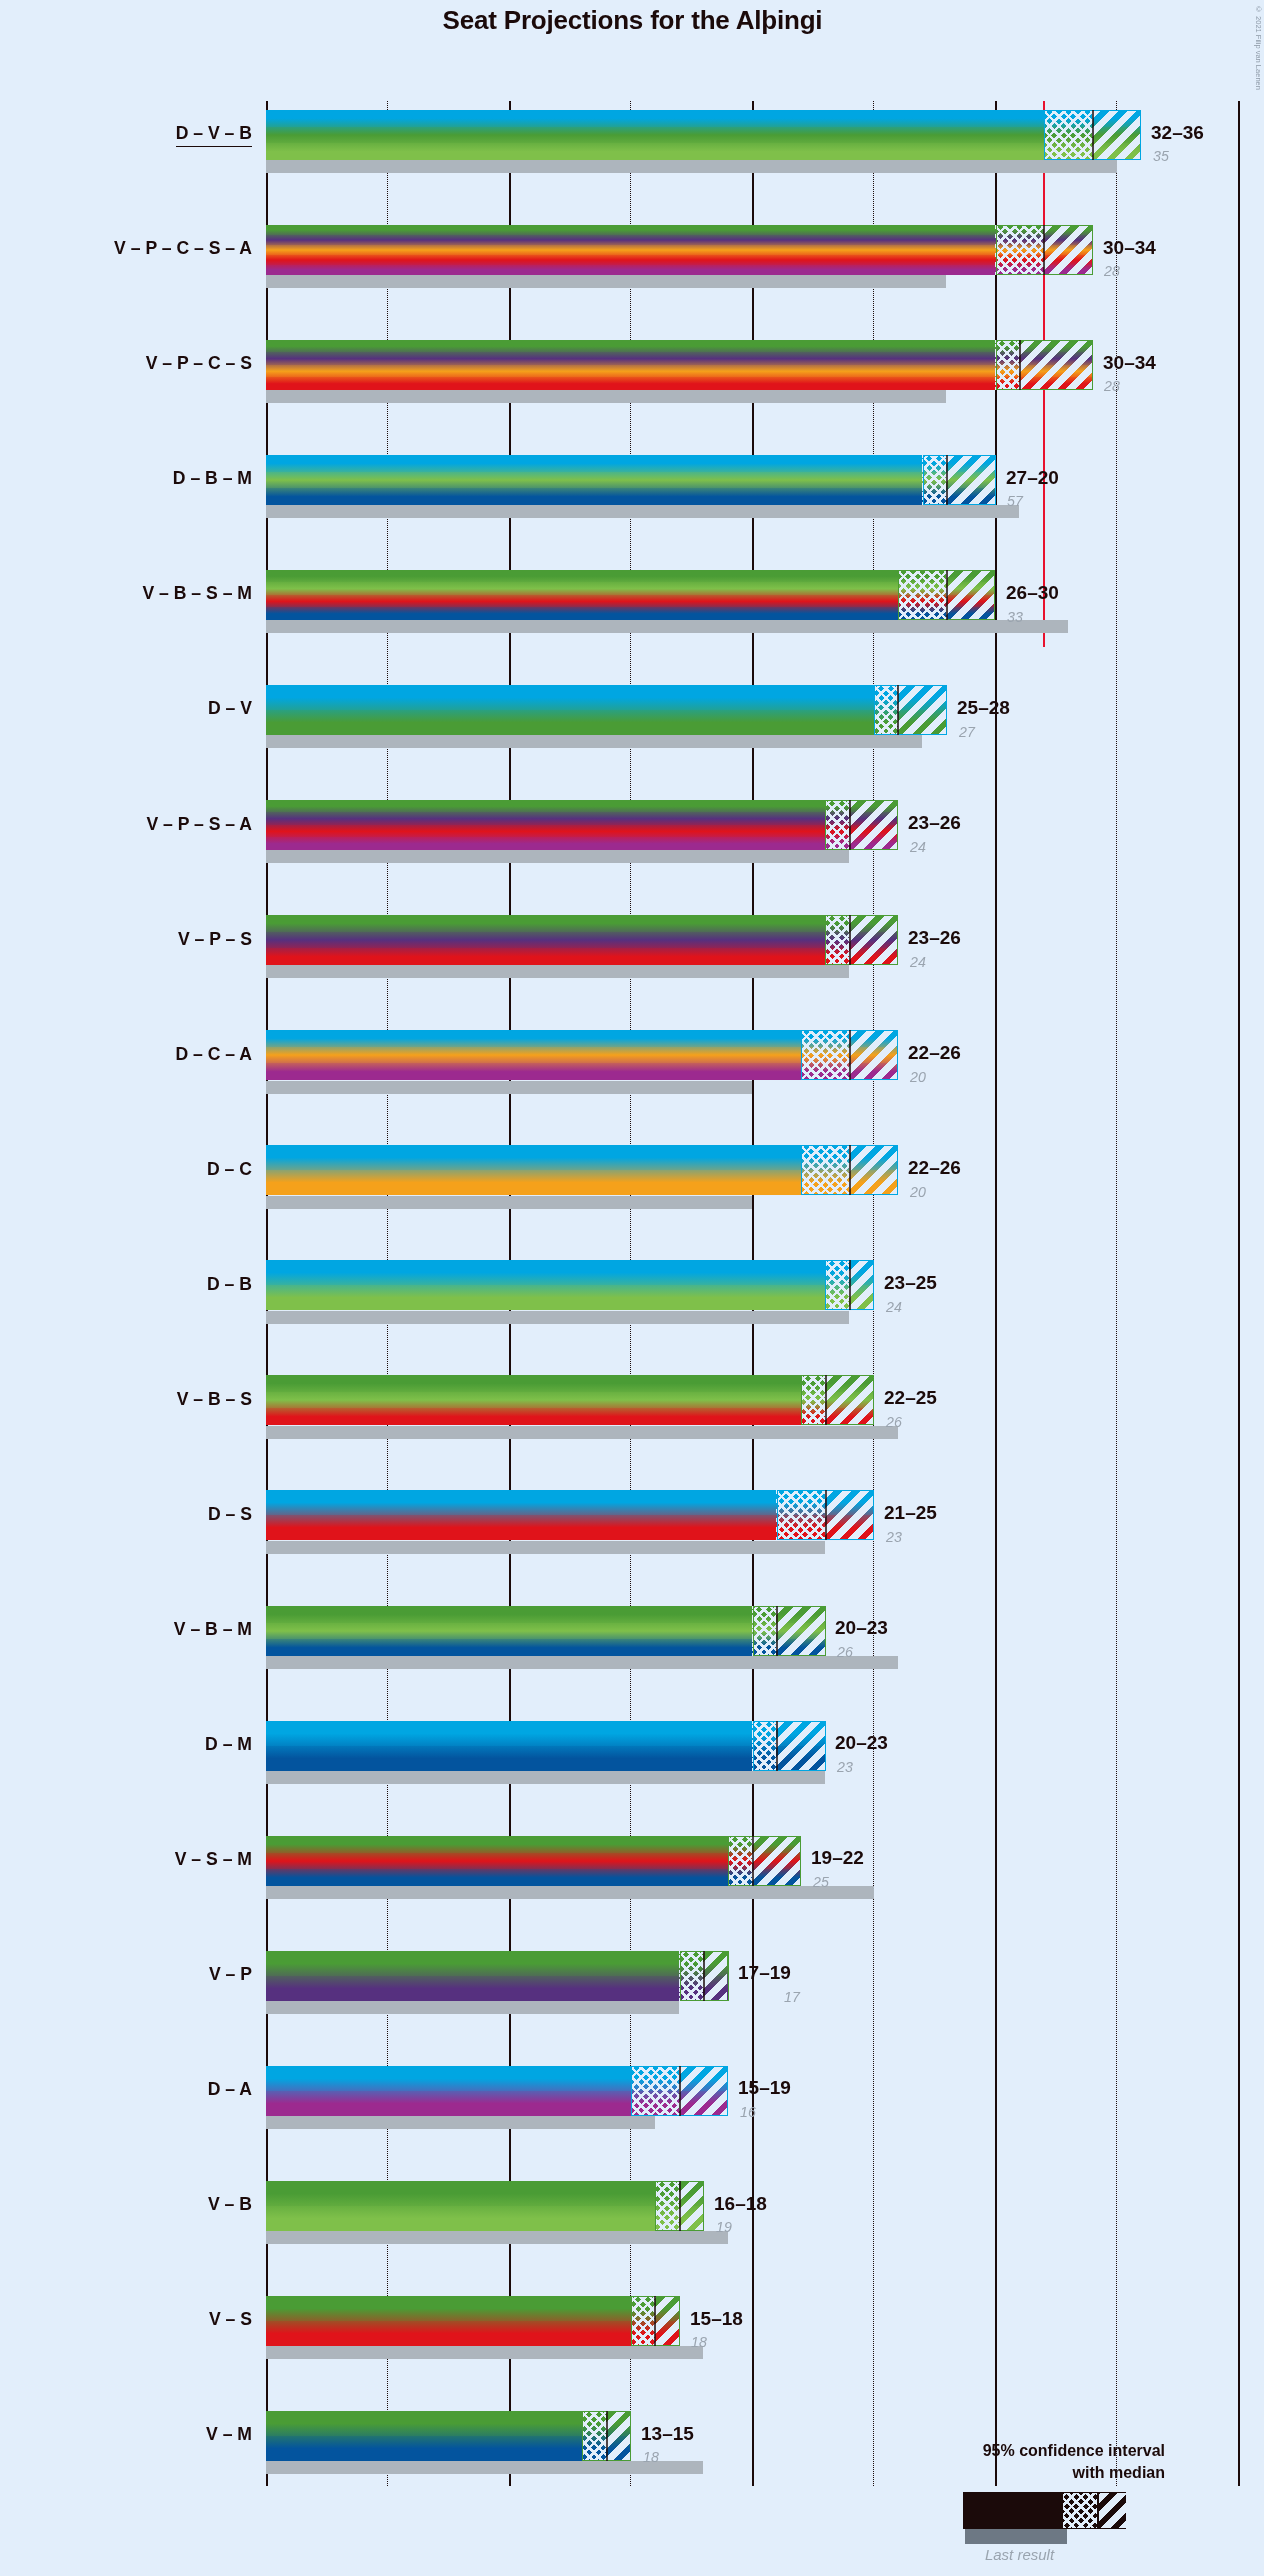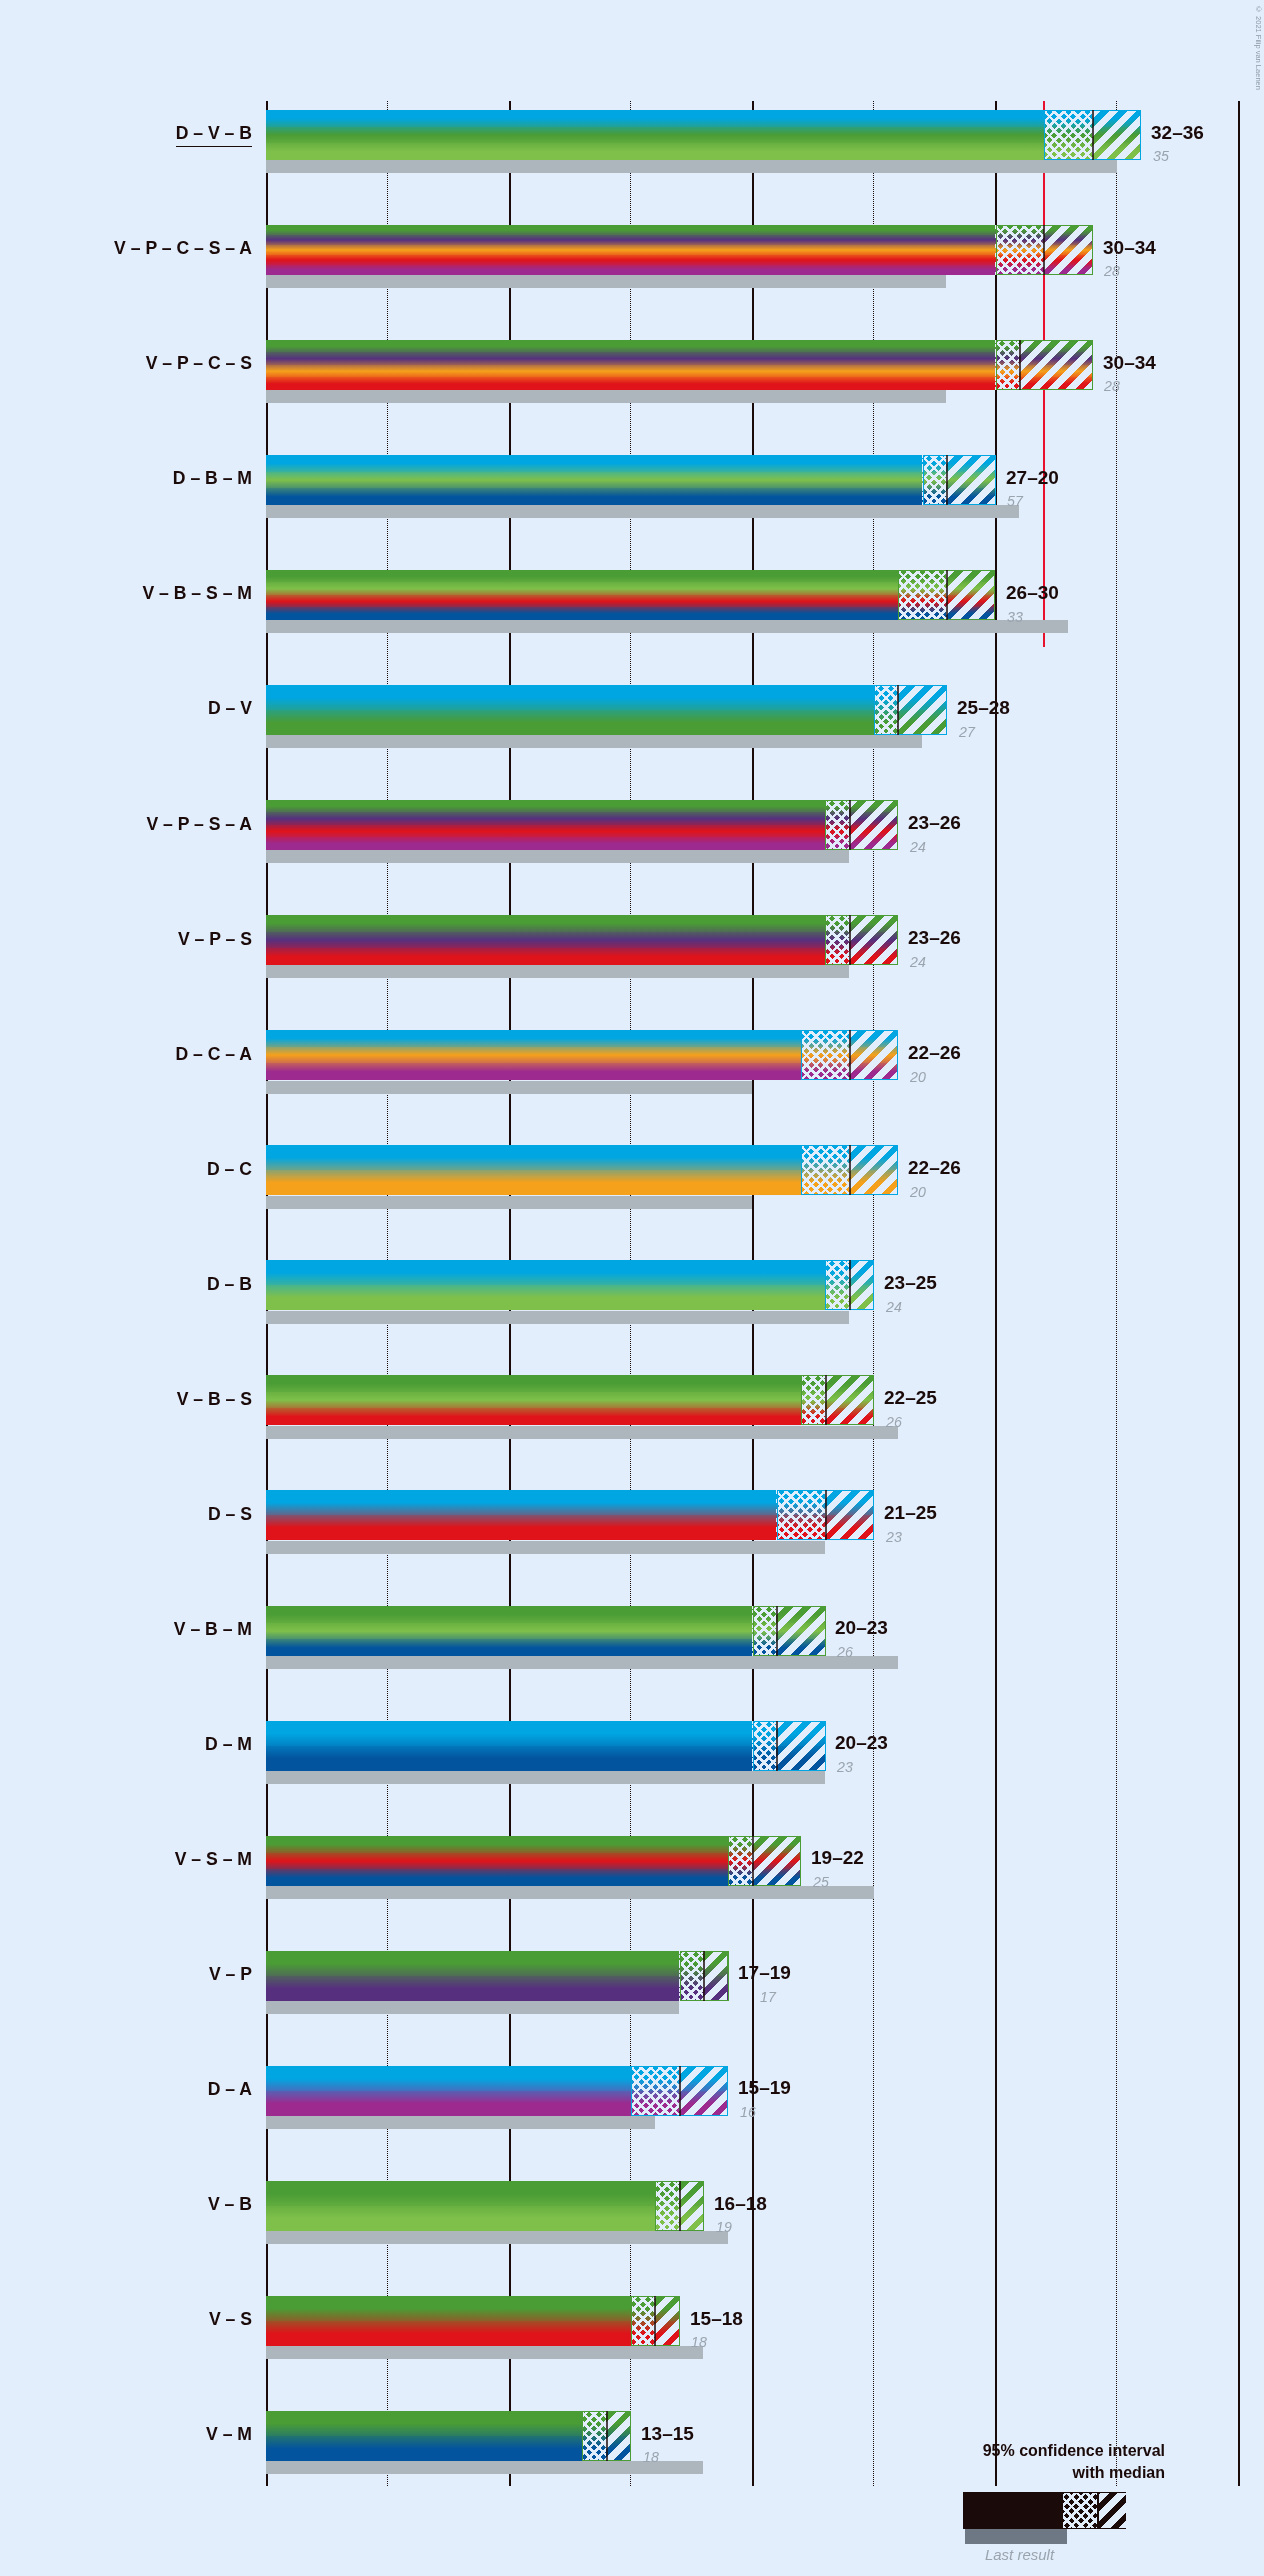--- a/index.html
+++ b/index.html
@@ -92,20 +92,21 @@
   .legend-lastlabel{
     position:absolute;text-align:center;
     font-size:15px;font-style:italic;color:#9aa4af;white-space:nowrap;
   }
 </style>
 </head>
 <body>
 
 <div id="chart">
 
+  <div class="title">Seat Projections for the Alþingi</div>
   <div class="copyright">© 2021 Filip van Laenen</div>
 
   <div class="plot" id="plot">
       <div class="gridline" style="left: 266px; top: 101px; height: 2385px;"></div>
       <div class="gridline minor" style="left: 387px; top: 101px; height: 2385px;"></div>
       <div class="gridline" style="left: 509px; top: 101px; height: 2385px;"></div>
       <div class="gridline minor" style="left: 630px; top: 101px; height: 2385px;"></div>
       <div class="gridline" style="left: 752px; top: 101px; height: 2385px;"></div>
       <div class="gridline minor" style="left: 873px; top: 101px; height: 2385px;"></div>
       <div class="gridline" style="left: 995px; top: 101px; height: 2385px;"></div>
@@ -308,21 +309,21 @@
       <div class="ci-bar" style="left: 266px; top: 1951px; width: 462px; height: 50px;">
         <div class="stripes" style="background: linear-gradient(rgb(74, 156, 53) 0%, rgb(74, 156, 53) 50%, rgb(86, 48, 127) 50%, rgb(86, 48, 127) 100%); filter: blur(0px);"></div>
         <div style="position: absolute; inset: 0px; background: linear-gradient(rgb(74, 156, 53) 25%, rgb(86, 48, 127) 75%); opacity: 0.88;"></div>
         <div class="hatch-cross" style="left: 413px; width: 24px;"></div>
         <div class="hatch-diag" style="left: 437px; width: 24px;"></div>
       </div>
       <div class="ci-outline" style="left: 680px; top: 1951px; width: 49px; height: 50px; border-color: rgb(74, 156, 53);"></div>
       <div class="med-tick" style="left: 703px; top: 1951px; height: 50px;"></div>
       <div class="last-bar" style="left: 266px; top: 2001px; width: 413px; height: 13.4px;"></div>
       <div class="value-range" style="left: 738px; top: 1962px;">17–19</div>
-      <div class="value-last" style="left: 760px; top: 1989px;">17</div>
+      <div class="value-last" style="left: 784px; top: 1989px;">17</div>
       <div class="row-label" style="right: 1013px; top: 2079px;">D – A</div>
       <div class="ci-bar" style="left: 266px; top: 2066px; width: 462px; height: 50px;">
         <div class="stripes" style="background: linear-gradient(rgb(0, 166, 226) 0%, rgb(0, 166, 226) 50%, rgb(156, 42, 143) 50%, rgb(156, 42, 143) 100%); filter: blur(0px);"></div>
         <div style="position: absolute; inset: 0px; background: linear-gradient(rgb(0, 166, 226) 25%, rgb(156, 42, 143) 75%); opacity: 0.88;"></div>
         <div class="hatch-cross" style="left: 365px; width: 49px;"></div>
         <div class="hatch-diag" style="left: 413px; width: 49px;"></div>
       </div>
       <div class="ci-outline" style="left: 631px; top: 2066px; width: 97px; height: 50px; border-color: rgb(0, 166, 226);"></div>
       <div class="med-tick" style="left: 679px; top: 2066px; height: 50px;"></div>
       <div class="last-bar" style="left: 266px; top: 2116px; width: 389px; height: 13.4px;"></div>

